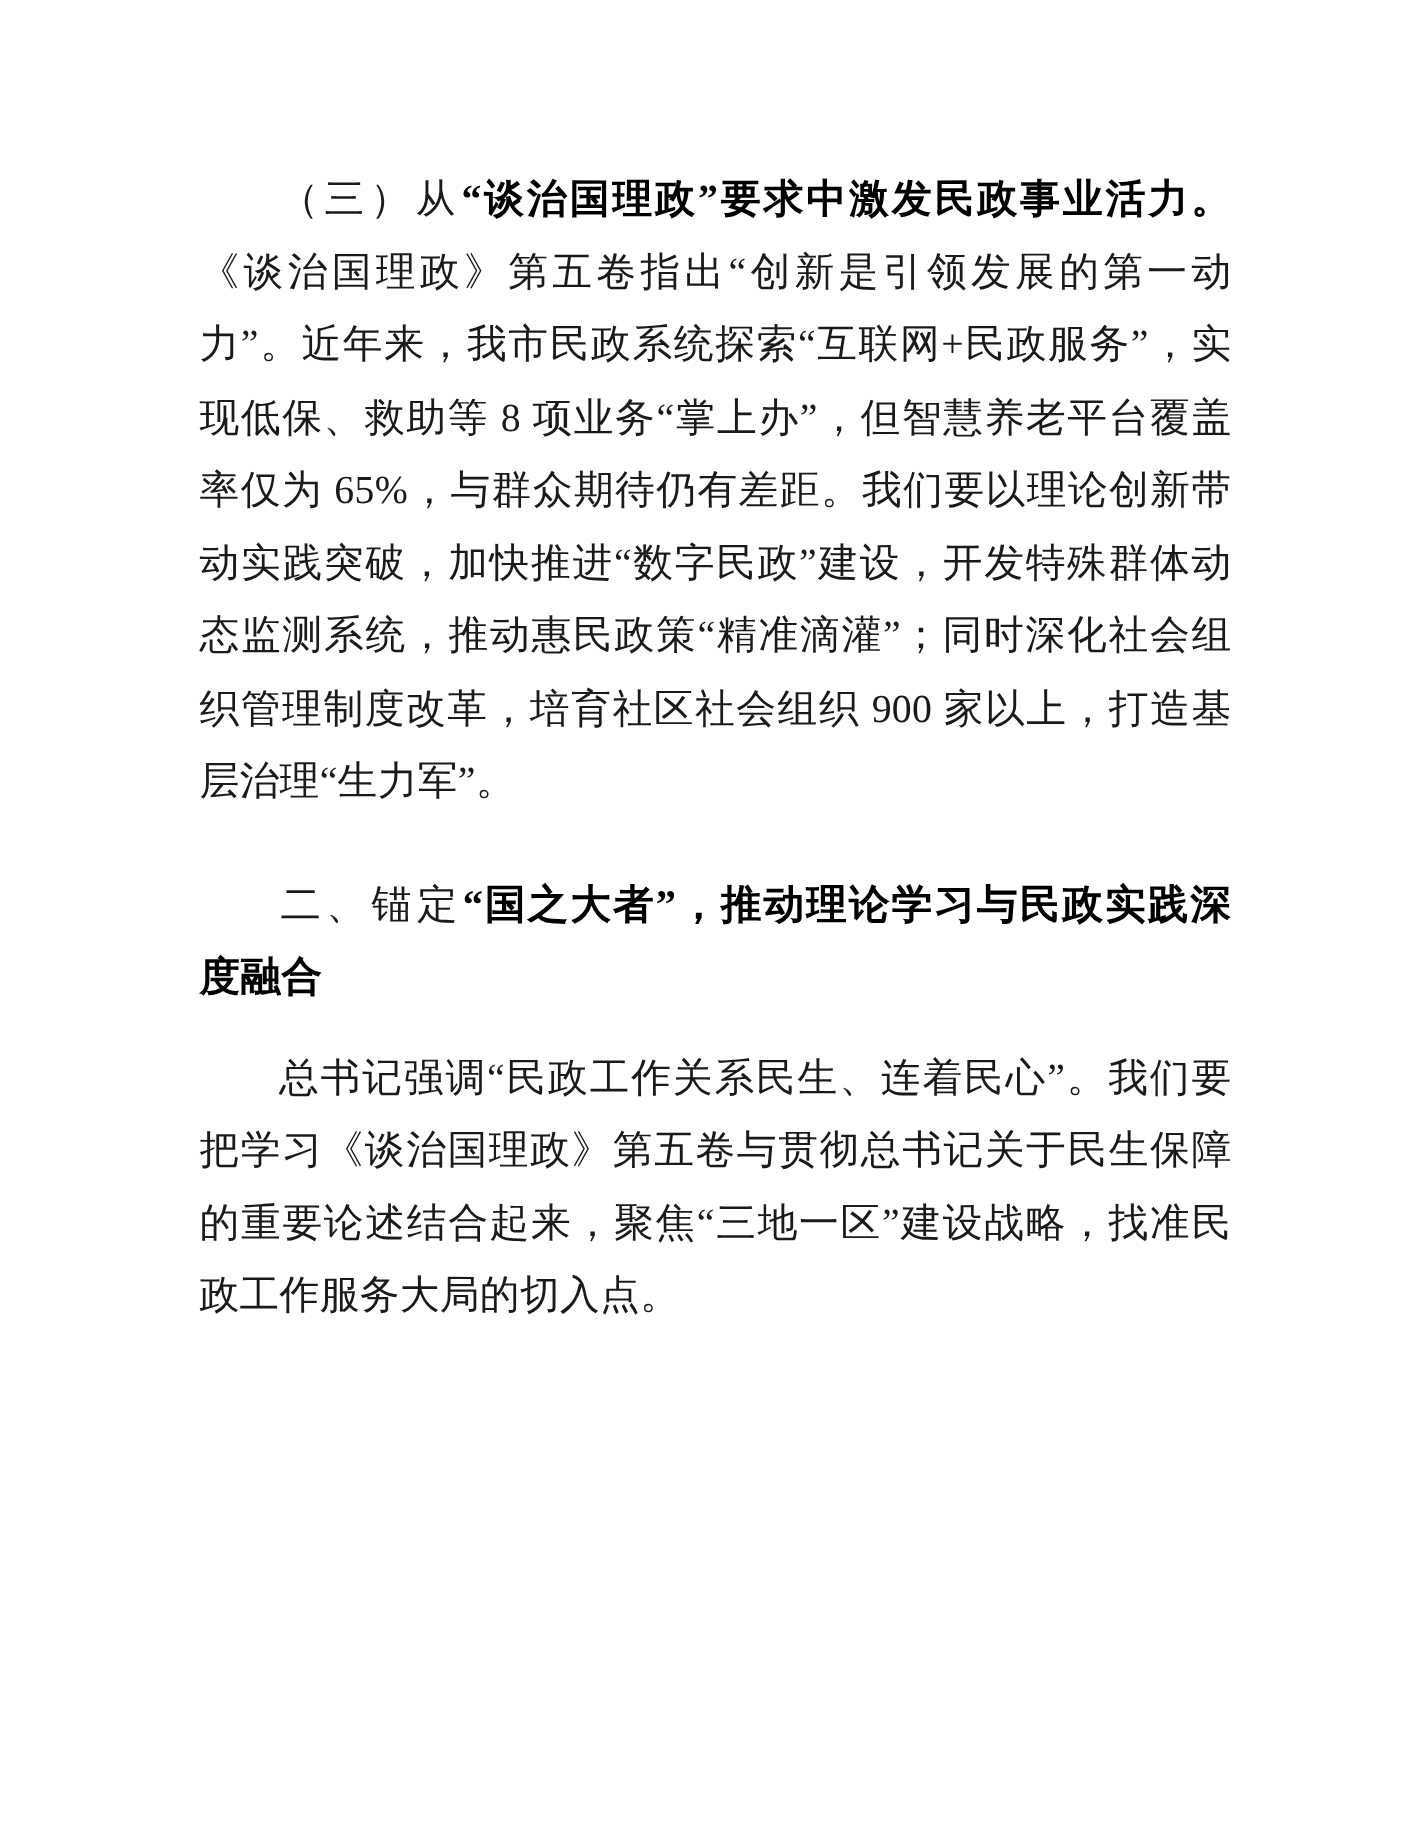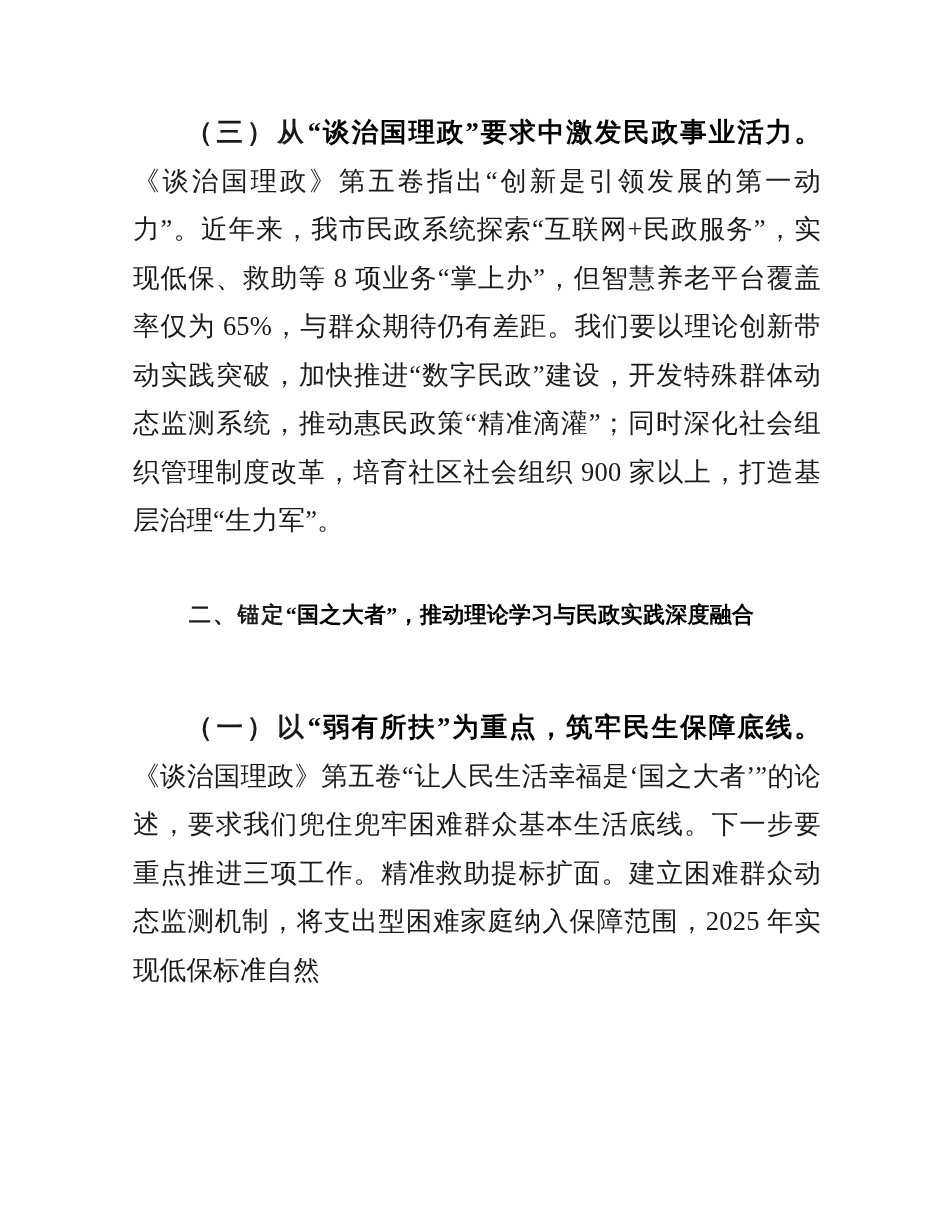--- a/index.html
+++ b/index.html
@@ -39,28 +39,28 @@
     color: #1a1a1a;
   }
   .gap-sm { height: 18px; }
   .gap-md { height: 34px; }
   .hd {
     font-weight: 700;
     color: #000000;
     letter-spacing: 0.3px;
   }
   .lead {
-    font-weight: 700;
+    font-weight: 400;
     color: #1a1a1a;
     letter-spacing: 2.2px;
   }
   p.heading {
-    margin: 12px;
+    margin: 0;
     padding: 0;
-    font-size: 22px;
+    font-size: 27px;
     line-height: 48.5px;
     text-align: justify;
     text-justify: inter-ideograph;
     text-indent: 2em;
     font-weight: 700;
     letter-spacing: 0.3px;
   }
 </style>
 </head>
 <body>
@@ -73,21 +73,21 @@
     </p>
 
     <div class="gap-md"></div>
 
     <p class="heading">
       <span class="lead">二、锚定</span><span class="hd">“国之大者”，推动理论学习与民政实践深度融合</span>
     </p>
 
     <div class="gap-sm"></div>
 
+    <p class="para">
+      <span>总书记强调“民政工作关系民生、连着民心”。我们要把学习《谈治国理政》第五卷与贯彻总书记关于民生保障的重要论述结合起来，聚焦“三地一区”建设战略，找准民政工作服务大局的切入点。</span>
+    </p>
 
     <div class="gap-md"></div>
 
-    <p class="para">
-      <span class="lead">（一）以</span><span class="hd">“弱有所扶”为重点，筑牢民生保障底线。</span><span>《谈治国理政》第五卷“让人民生活幸福是‘国之大者’”的论述，要求我们兜住兜牢困难群众基本生活底线。下一步要重点推进三项工作。精准救助提标扩面。建立困难群众动态监测机制，将支出型困难家庭纳入保障范围，2025 年实现低保标准自然</span>
-    </p>
 
   </div>
 </div>
 
 </body></html>

